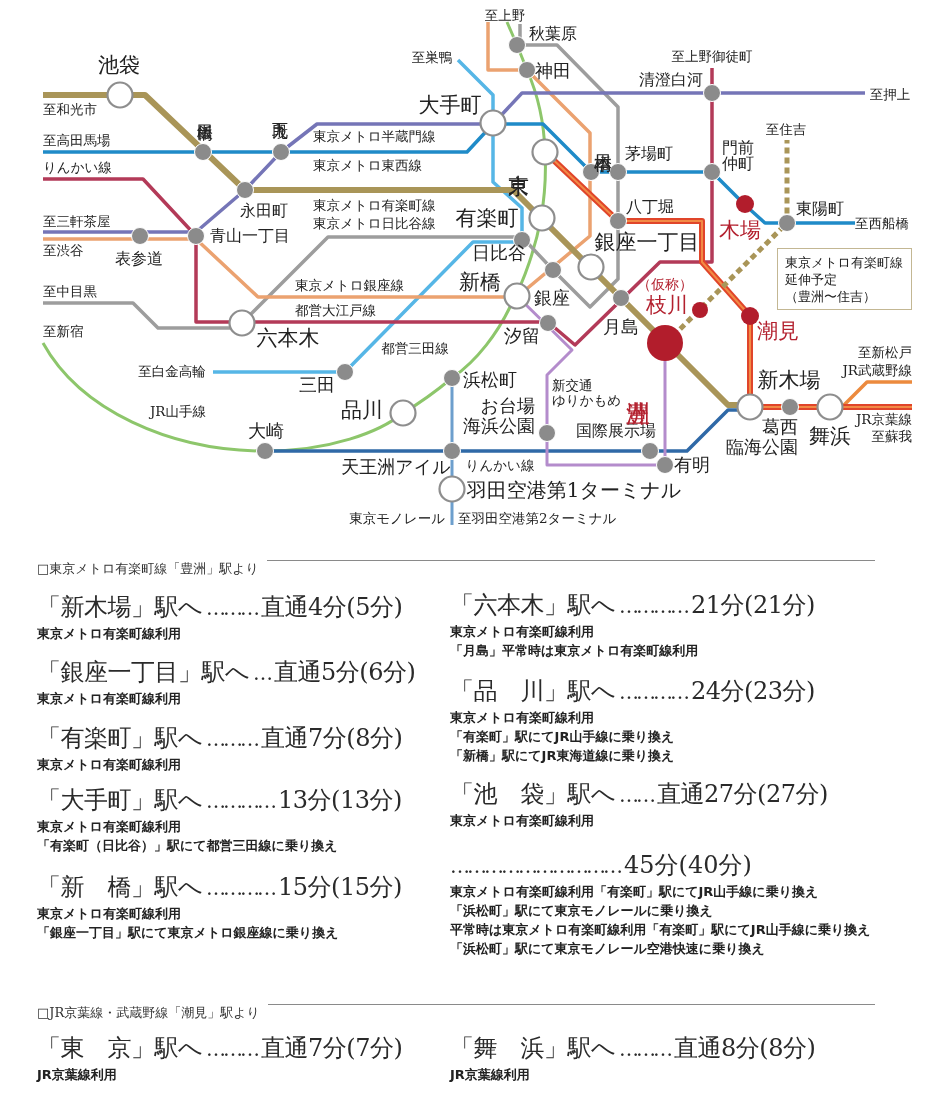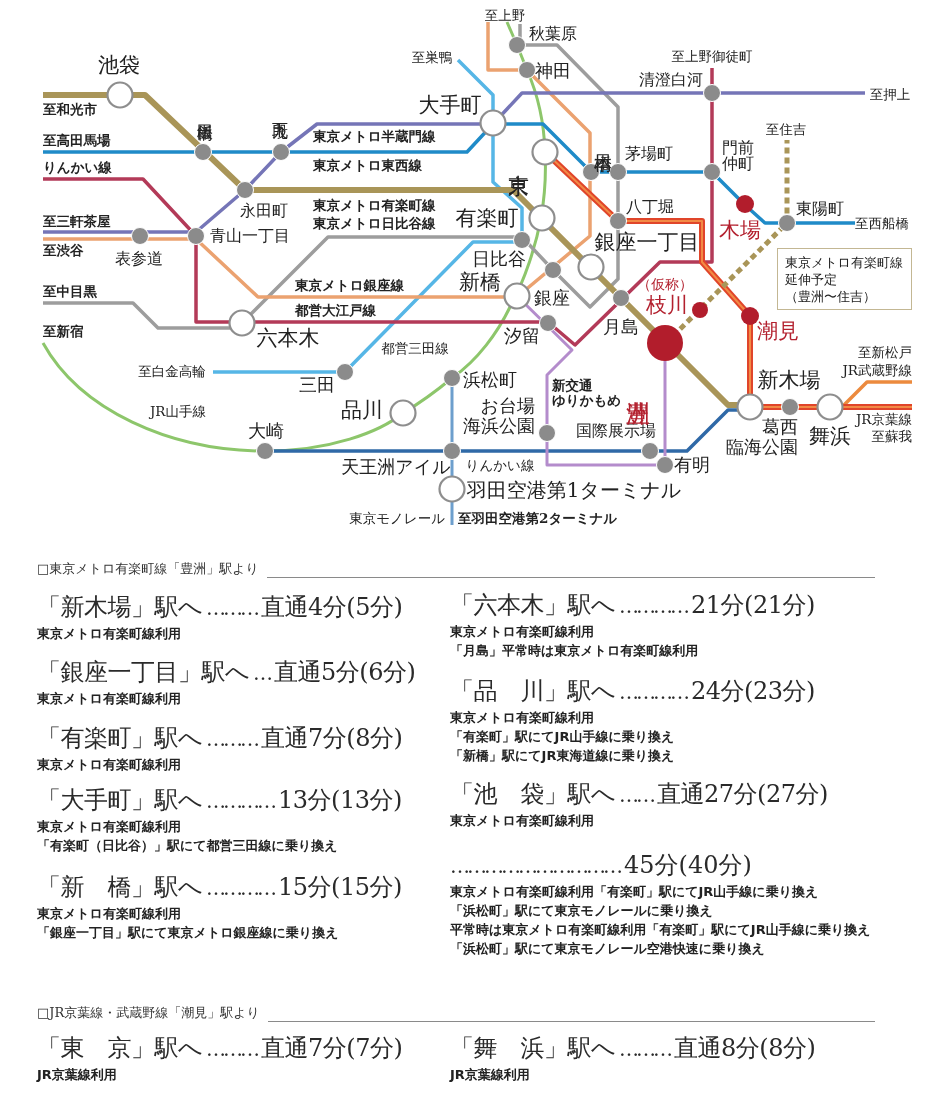--- a/index.html
+++ b/index.html
@@ -3,33 +3,33 @@
 <meta charset="utf-8">
 <style>
   html,body{margin:0;padding:0;background:#fff;}
   body{width:948px;height:1103px;position:relative;overflow:hidden;font-family:"DejaVu Serif","Liberation Serif",serif;color:#222;}
   .map{position:absolute;left:0;top:0;width:948px;height:540px;}
   .map svg{position:absolute;left:0;top:0;}
   .ln{fill:none;stroke-linejoin:round;stroke-linecap:butt;}
   .ring{fill:#fff;stroke-width:2.2;}
   .dot{stroke:#fff;stroke-width:1;}
   .lbl{position:absolute;transform:translate(-50%,-50%);white-space:pre;line-height:1.1;text-align:center;font-family:"DejaVu Serif","Liberation Serif",serif;color:#222;}
-  .lbl.l{transform:translate(0,-50%);text-align:left;font-weight:bold;}
+  .lbl.l{transform:translate(0,-50%);text-align:left;}
   .lbl.r{transform:translate(-100%,-50%);text-align:right;}
   .v{writing-mode:vertical-rl;text-orientation:upright;line-height:1;}
   .red{color:#b3202e;}
   .s13{font-size:13.5px;}
   .s14{font-size:14px;text-align:center;}
   .s15{font-size:18px;}
   .s16{font-size:16px;}
   .s20{font-size:20px;}
   .s21{font-size:21px;}
   .s24{font-size:24px;}
   .note-box{position:absolute;left:777px;top:248px;width:135px;height:62px;border:1px solid #c3b793;box-sizing:border-box;padding:5px 0 0 7px;font-size:13px;line-height:17px;white-space:pre;color:#222;background:#fff;}
-  .sec-header{position:absolute;left:37px;width:838px;display:flex;align-items:flex-end;font-size:13px;color:#333;font-family:"DejaVu Serif","Liberation Serif",serif;}
+  .sec-header{position:absolute;left:37px;width:838px;display:flex;align-items:flex-start;font-size:13px;color:#333;font-family:"DejaVu Serif","Liberation Serif",serif;}
   .sec-header .rule{flex:1;height:1px;background:#8a8a8a;margin-left:8px;}
   .route{position:absolute;}
   .route .title{font-size:24px;line-height:28px;white-space:nowrap;color:#2a2a2a;letter-spacing:-0.5px;}
   .route .leader{font-size:20px;letter-spacing:-3px;margin:0 4px 0 4px;}
   .route .line2{font-size:24px;line-height:28px;margin-top:5px;white-space:nowrap;color:#2a2a2a;}
   .route .notes{margin-top:2px;}
   .route .note{font-family:"DejaVu Sans","Liberation Sans",sans-serif;font-size:13px;line-height:19px;font-weight:bold;color:#222;white-space:nowrap;}
 </style>
 </head>
 <body>
@@ -133,21 +133,21 @@
 仲町</span>
   <span class="lbl s16" style="left:671px;top:80px">清澄白河</span>
   <span class="lbl s16" style="left:649px;top:154px">茅場町</span>
   <span class="lbl s15 v" style="left:603px;top:140px">日本橋</span>
   <span class="lbl s16" style="left:650px;top:207px">八丁堀</span>
   <span class="lbl s21" style="left:647px;top:243px">銀座一丁目</span>
   <span class="lbl s15" style="left:621px;top:327px">月島</span>
   <span class="lbl s15" style="left:552px;top:298px">銀座</span>
   <span class="lbl s15" style="left:522px;top:336px">汐留</span>
   <span class="lbl s21" style="left:480px;top:283px">新橋</span>
-  <span class="lbl s15" style="left:499px;top:259px">日比谷</span>
+  <span class="lbl s15" style="left:499px;top:253px">日比谷</span>
   <span class="lbl s21" style="left:487px;top:219px">有楽町</span>
   <span class="lbl s21 v" style="left:518px;top:158px">東京</span>
   <span class="lbl s21" style="left:450px;top:106px">大手町</span>
   <span class="lbl s15" style="left:553px;top:71px">神田</span>
   <span class="lbl s16" style="left:553px;top:34px">秋葉原</span>
 
   <span class="lbl l s13" style="left:43px;top:109px">至和光市</span>
   <span class="lbl l s13" style="left:43px;top:140px">至高田馬場</span>
   <span class="lbl l s13" style="left:43px;top:167px">りんかい線</span>
   <span class="lbl l s13" style="left:43px;top:221px">至三軒茶屋</span>

